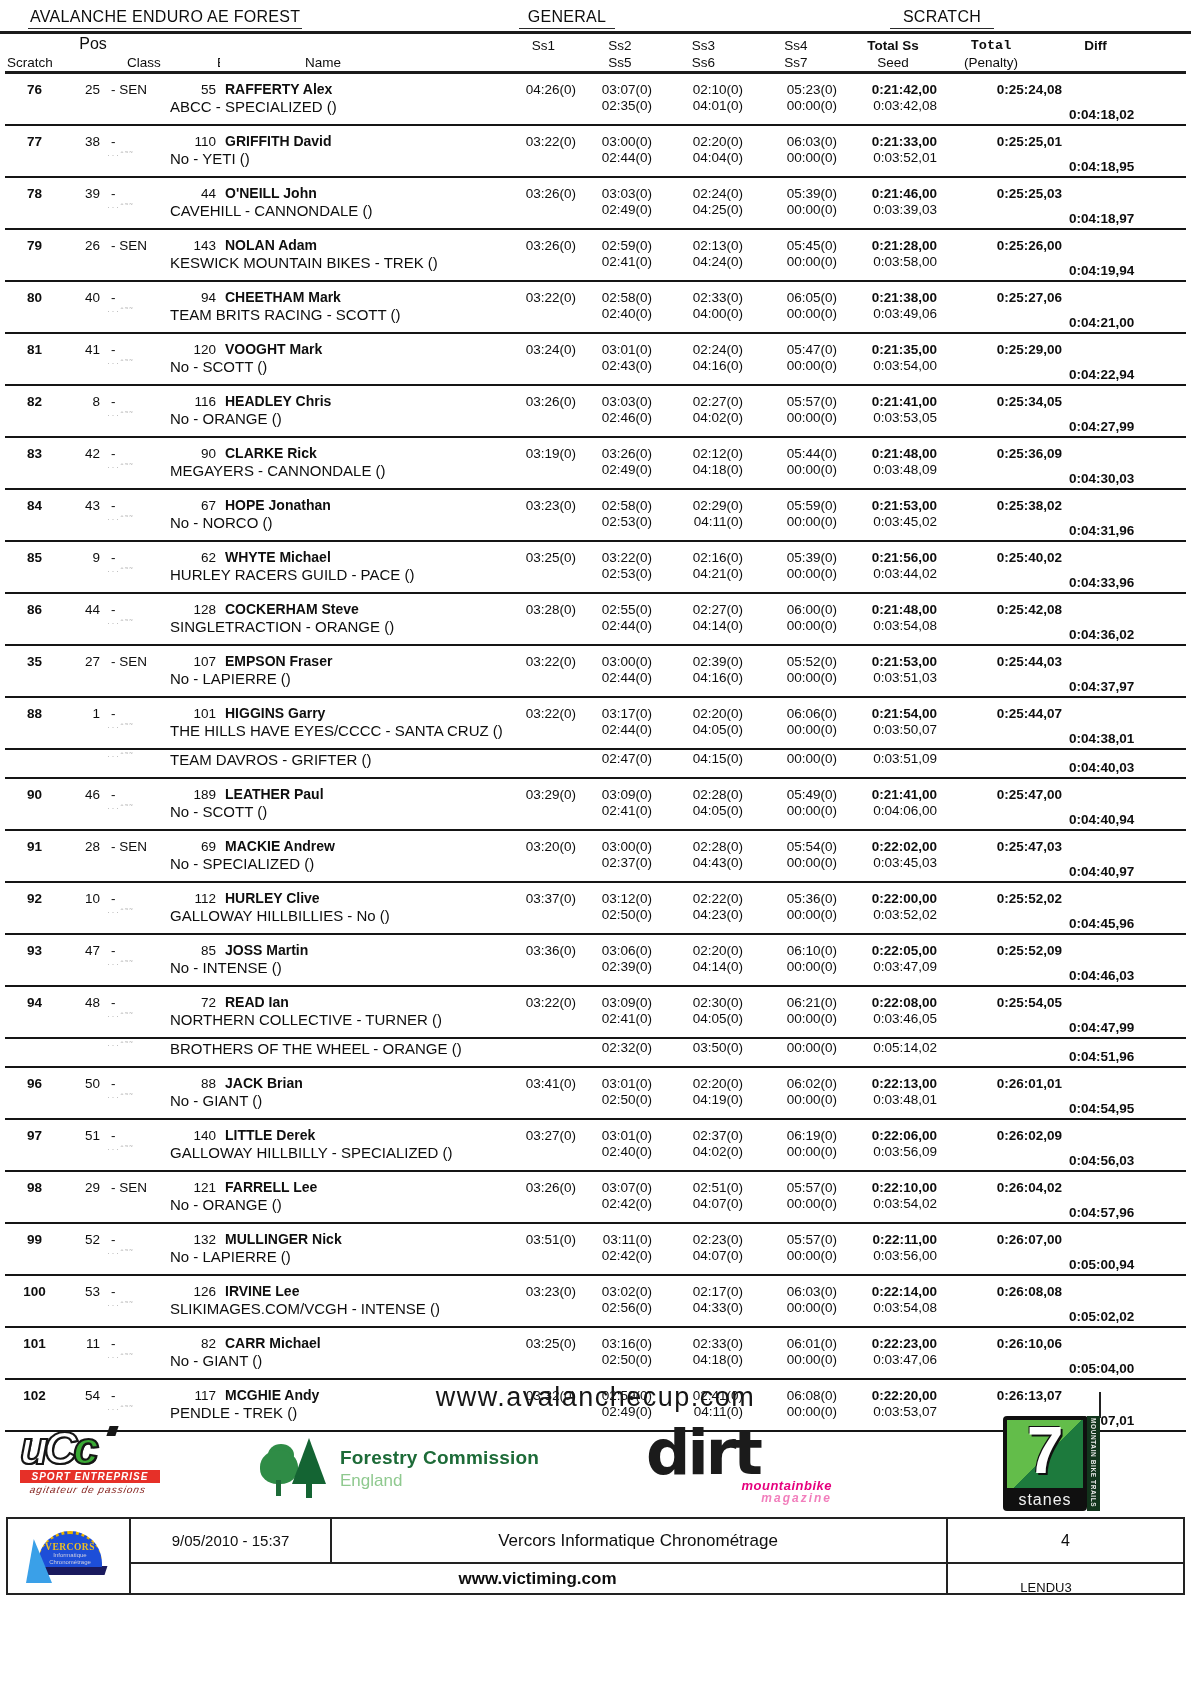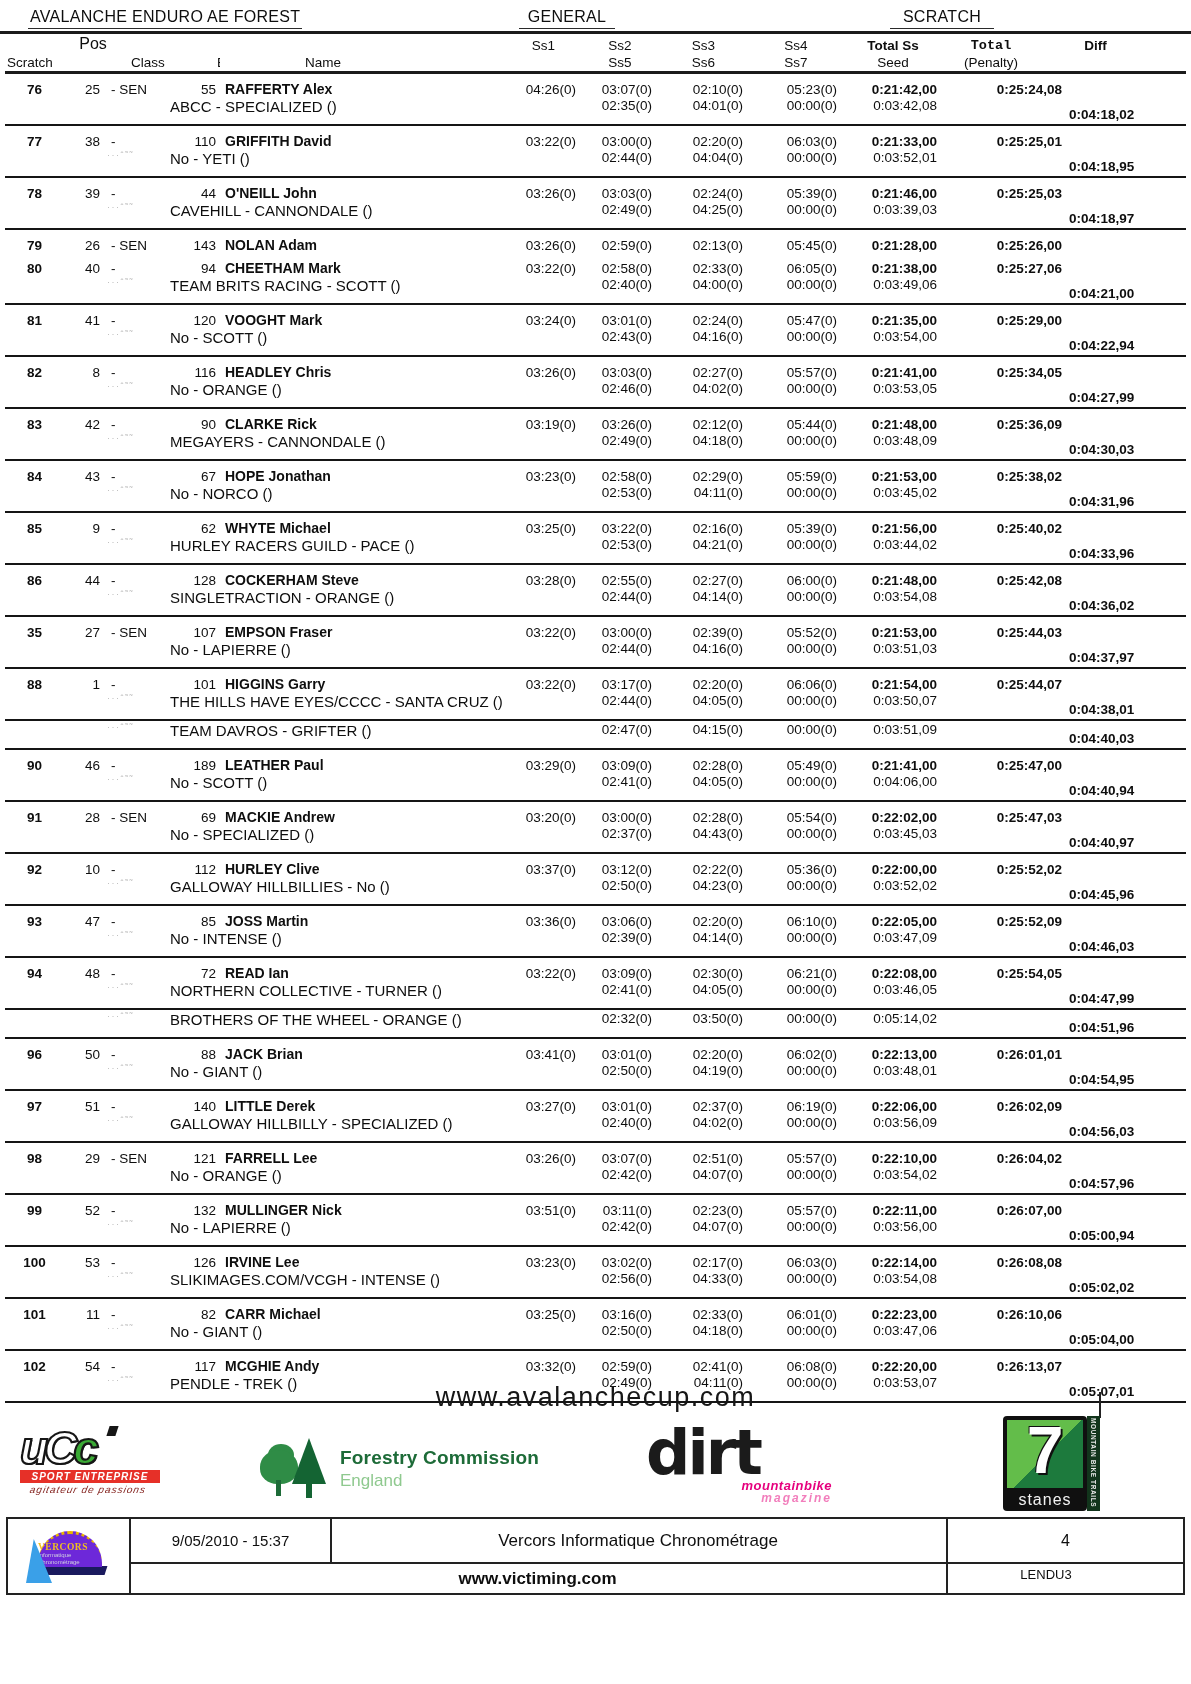--- a/index.html
+++ b/index.html
@@ -20,21 +20,21 @@
   table.results td{overflow:hidden;white-space:nowrap;}
   col.c0{width:60px;}  col.c1{width:40px;}  col.c2{width:65px;}  col.c3{width:50px;}
   col.c4{width:285px;} col.c5{width:77px;}  col.c6{width:76px;}  col.c7{width:91px;}
   col.c8{width:94px;}  col.c9{width:100px;} col.c10{width:125px;}col.c11{width:118px;}
 
   thead td{font-size:13.5px;}
   tr.ha td{height:17px;vertical-align:bottom;}
   tr.hb td{height:15px;vertical-align:top;border-bottom:3px solid #1b1b1b;}
   .h-pos{font-size:16px;text-align:center;position:relative;left:8px;}
   .h-scratch{padding-left:2px;}
-  .h-class{text-align:center;padding-left:22px;}
+  .h-class{text-align:left;padding-left:22px;}
   .h-bib span{position:relative;left:46px;}
   .h-name{padding-left:85px;}
   .h-c{text-align:center;}
   .h-tot{text-align:center;font-weight:bold;}
   .h-tot2{text-align:center;font-weight:bold;padding-right:30px;font-family:Liberation Mono, monospace;}
   .h-pen{text-align:center;padding-right:30px;}
   .h-diff{text-align:center;font-weight:bold;padding-right:64px;}
 
   tbody td{font-size:13.5px;}
   tr.r1 td{height:22px;vertical-align:bottom;padding-bottom:0;}
@@ -100,25 +100,25 @@
                 white-space:nowrap;margin-left:3px;margin-top:2px;font-weight:bold;}
 
   .btbl{position:absolute;left:6px;top:1517px;width:1179px;height:78px;border:2px solid #222;box-sizing:border-box;}
   .btbl .v{position:absolute;width:2px;background:#222;}
   .btbl .h{position:absolute;height:2px;background:#222;}
   .btbl .cell{position:absolute;display:flex;align-items:center;justify-content:center;}
   .bt-date{left:123px;top:0;width:199px;height:43px;font-size:15px;}
   .bt-org{left:324px;top:0;width:612px;height:43px;font-size:17px;}
   .bt-page{left:940px;top:0;width:235px;height:43px;font-size:16px;}
   .bt-site{left:123px;top:45px;width:813px;height:29px;font-size:17px;font-weight:bold;}
-  .bt-code{left:940px;top:41px;width:196px;height:29px;font-size:13px;}
+  .bt-code{left:940px;top:54px;width:196px;height:29px;font-size:13px;}
 
   .vlogo{position:absolute;left:20px;top:10px;width:84px;height:58px;}
-  .vdome{position:absolute;left:10px;top:2px;width:64px;height:36px;background:#6d28d9;
-         border-radius:64px 64px 0 0;border-top:3px dotted #e8b400;box-sizing:border-box;}
+  .vdome{position:absolute;left:10px;top:2px;width:64px;height:36px;background:#1d4ed8;
+         border-radius:64px 64px 0 0;border-top:3px dotted #e8b400;box-sizing:border-box;text-align:center;}
   .vname{position:relative;margin-top:8px;color:#f0c020;font-family:"Liberation Serif", serif;
          font-weight:bold;font-size:9.5px;letter-spacing:0.5px;}
   .vsmall{color:#cfcfdf;font-size:6px;line-height:6.5px;}
   .vbase{position:absolute;left:6px;top:37px;width:72px;height:9px;background:#1a1a5e;transform:skewX(-18deg);}
   .vtri{position:absolute;left:-2px;top:10px;width:26px;height:44px;background:#3aa0e8;
         clip-path:polygon(30% 0, 100% 100%, 0 100%);}
 </style>
 </head>
 <body>
 
@@ -265,20 +265,33 @@
           <td class="c-bib">143</td>
           <td class="c-name">NOLAN Adam</td>
           <td class="c-t">03:26(0)</td>
           <td class="c-t">02:59(0)</td>
           <td class="c-t">02:13(0)</td>
           <td class="c-t">05:45(0)</td>
           <td class="c-totb">0:21:28,00</td>
           <td class="c-tot2b">0:25:26,00</td>
           <td></td>
         </tr>
+        <tr class="r2">
+          <td></td>
+          <td></td>
+          <td class="c-sub"></td>
+          <td class="c-team" colspan="2">KESWICK MOUNTAIN BIKES - TREK ()</td>
+          <td></td>
+          <td class="c-t">02:41(0)</td>
+          <td class="c-t">04:24(0)</td>
+          <td class="c-t">00:00(0)</td>
+          <td class="c-tot">0:03:58,00</td>
+          <td></td>
+          <td class="c-diff">0:04:19,94</td>
+        </tr>
         <tr class="r1">
           <td class="c-scratch">80</td>
           <td class="c-pos">40</td>
           <td class="c-class">-</td>
           <td class="c-bib">94</td>
           <td class="c-name">CHEETHAM Mark</td>
           <td class="c-t">03:22(0)</td>
           <td class="c-t">02:58(0)</td>
           <td class="c-t">02:33(0)</td>
           <td class="c-t">06:05(0)</td>

